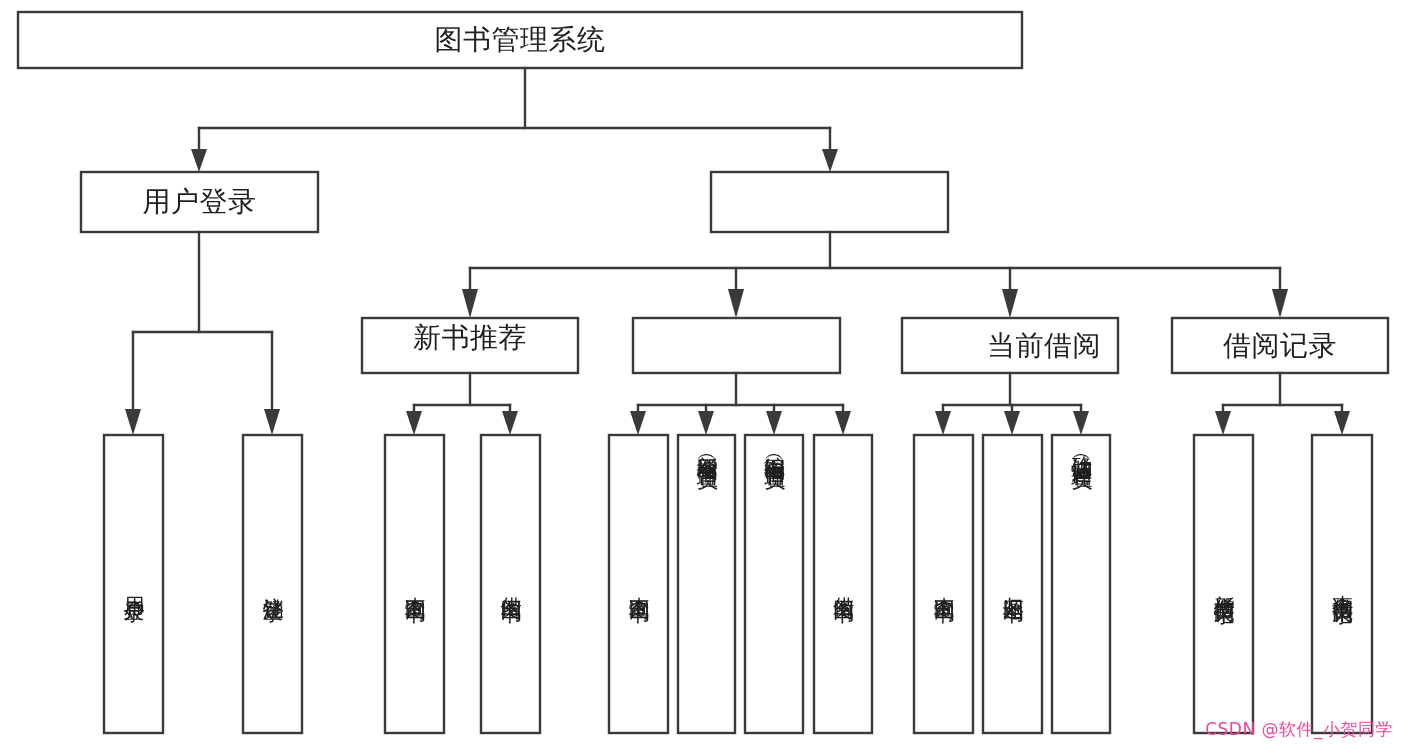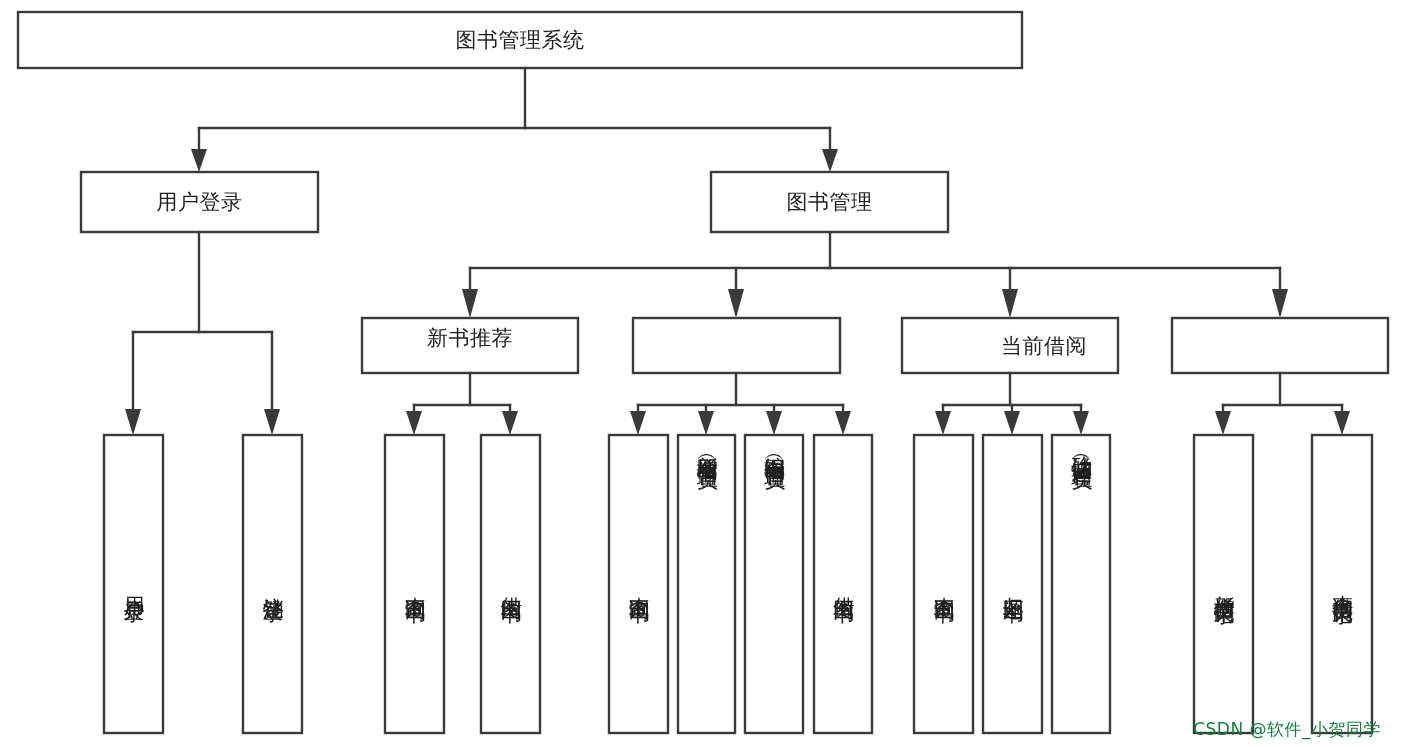--- a/index.html
+++ b/index.html
@@ -38,21 +38,21 @@
   .arrow-head {
     fill: #3a3a3a;
     stroke: none;
   }
   .node-label-h {
     position: absolute;
     display: flex;
     align-items: center;
     justify-content: center;
     color: #1f1f1f;
-    font-size: 21px;
+    font-size: 28px;
     letter-spacing: 0.5px;
     white-space: nowrap;
     pointer-events: none;
   }
   .node-label-v {
     position: absolute;
     display: flex;
     align-items: center;
     justify-content: center;
     color: #1f1f1f;
@@ -66,24 +66,24 @@
     letter-spacing: 2px;
     white-space: nowrap;
   }
   .node-label-v.align-top {
     align-items: flex-start;
     padding-top: 4px;
     box-sizing: border-box;
   }
   .watermark {
     position: absolute;
-    right: 24px;
+    right: 12px;
     bottom: 6px;
     font-size: 17px;
-    color: #15803d;
+    color: #ec4899;
     letter-spacing: 0.5px;
     white-space: nowrap;
     pointer-events: none;
   }
 </style>
 </head>
 <body>
 
 <div id="diagram-root">
 
@@ -188,24 +188,24 @@
       <path class="conn-line" d="M 1342 405 L 1342 414"></path>
       <polygon class="arrow-head" points="1215,411 1231,411 1223,435"></polygon>
       <polygon class="arrow-head" points="1334,411 1350,411 1342,435"></polygon>
     </g>
 
   </svg>
 
   <div class="node-label-h" style="left:18px; top:12px; width:1004px; height:56px;">图书管理系统</div>
 
   <div class="node-label-h" style="left:81px; top:172px; width:237px; height:60px;">用户登录</div>
-  <div class="node-label-h" style="left:711px; top:172px; width:237px; height:60px;">图书管理</div>
 
   <div class="node-label-h" style="left:362px; top:318px; width:216px; height:40px;">新书推荐</div>
   <div class="node-label-h" style="left:902px; top:318px; width:216px; height:55px;padding-left:34px;">当前借阅</div>
+  <div class="node-label-h" style="left:1172px; top:318px; width:216px; height:55px;">借阅记录</div>
 
   <div class="node-label-v" style="left:104px; top:435px; width:59px; height:298px;">
     <span class="vtext">用户登录</span>
   </div>
   <div class="node-label-v" style="left:243px; top:435px; width:59px; height:298px;">
     <span class="vtext">注销登录</span>
   </div>
 
   <div class="node-label-v" style="left:385px; top:435px; width:59px; height:298px;">
     <span class="vtext">查询图书</span>

